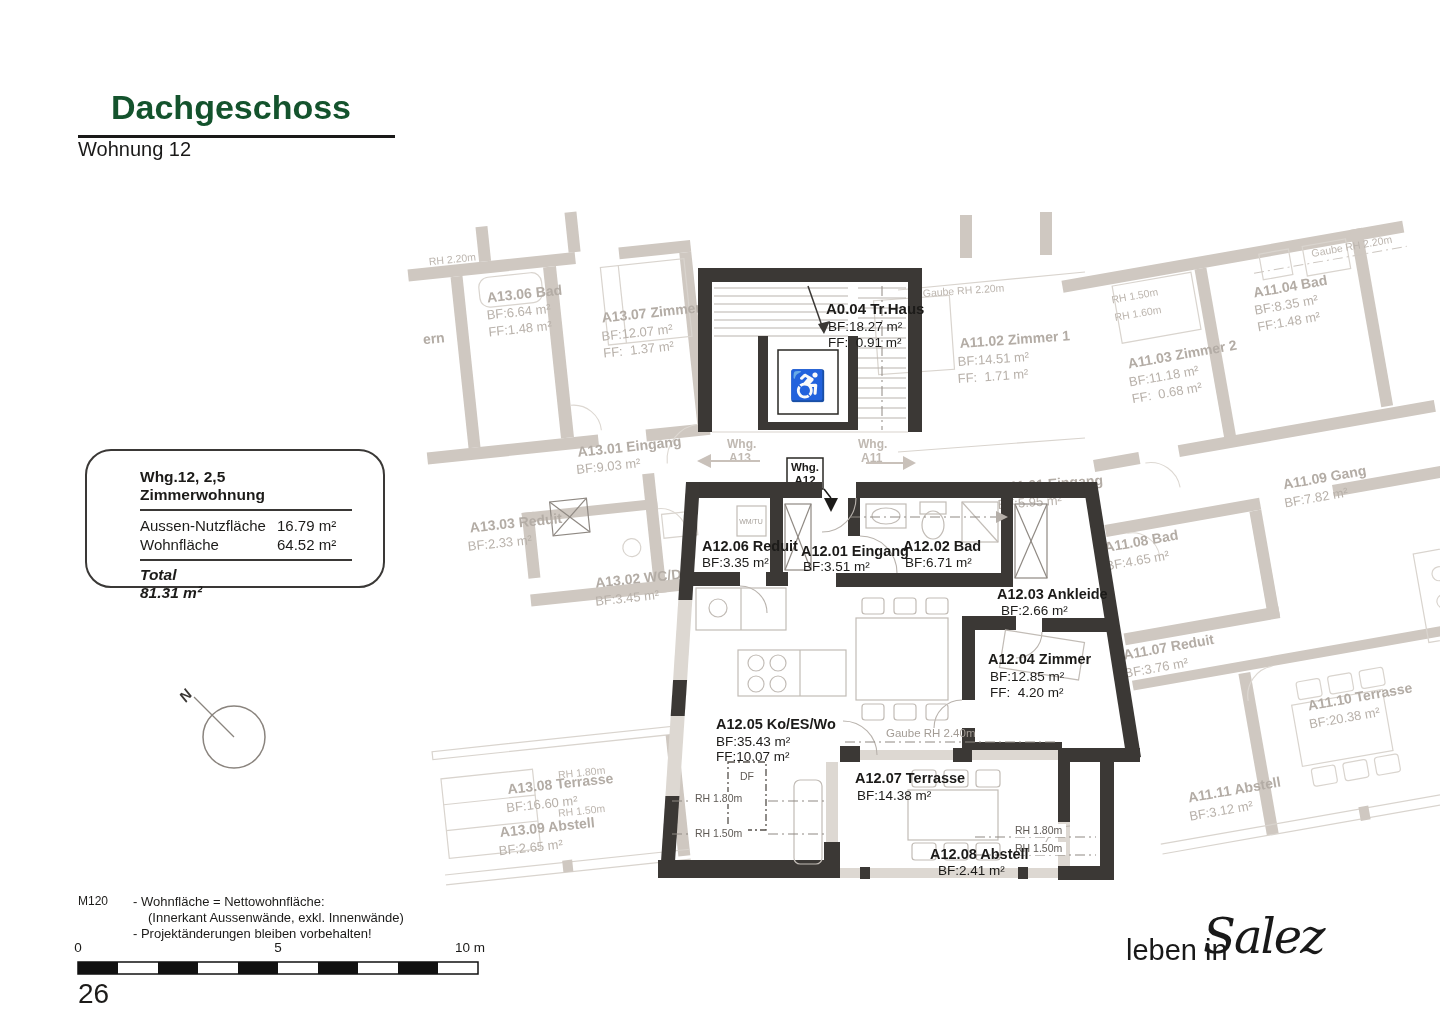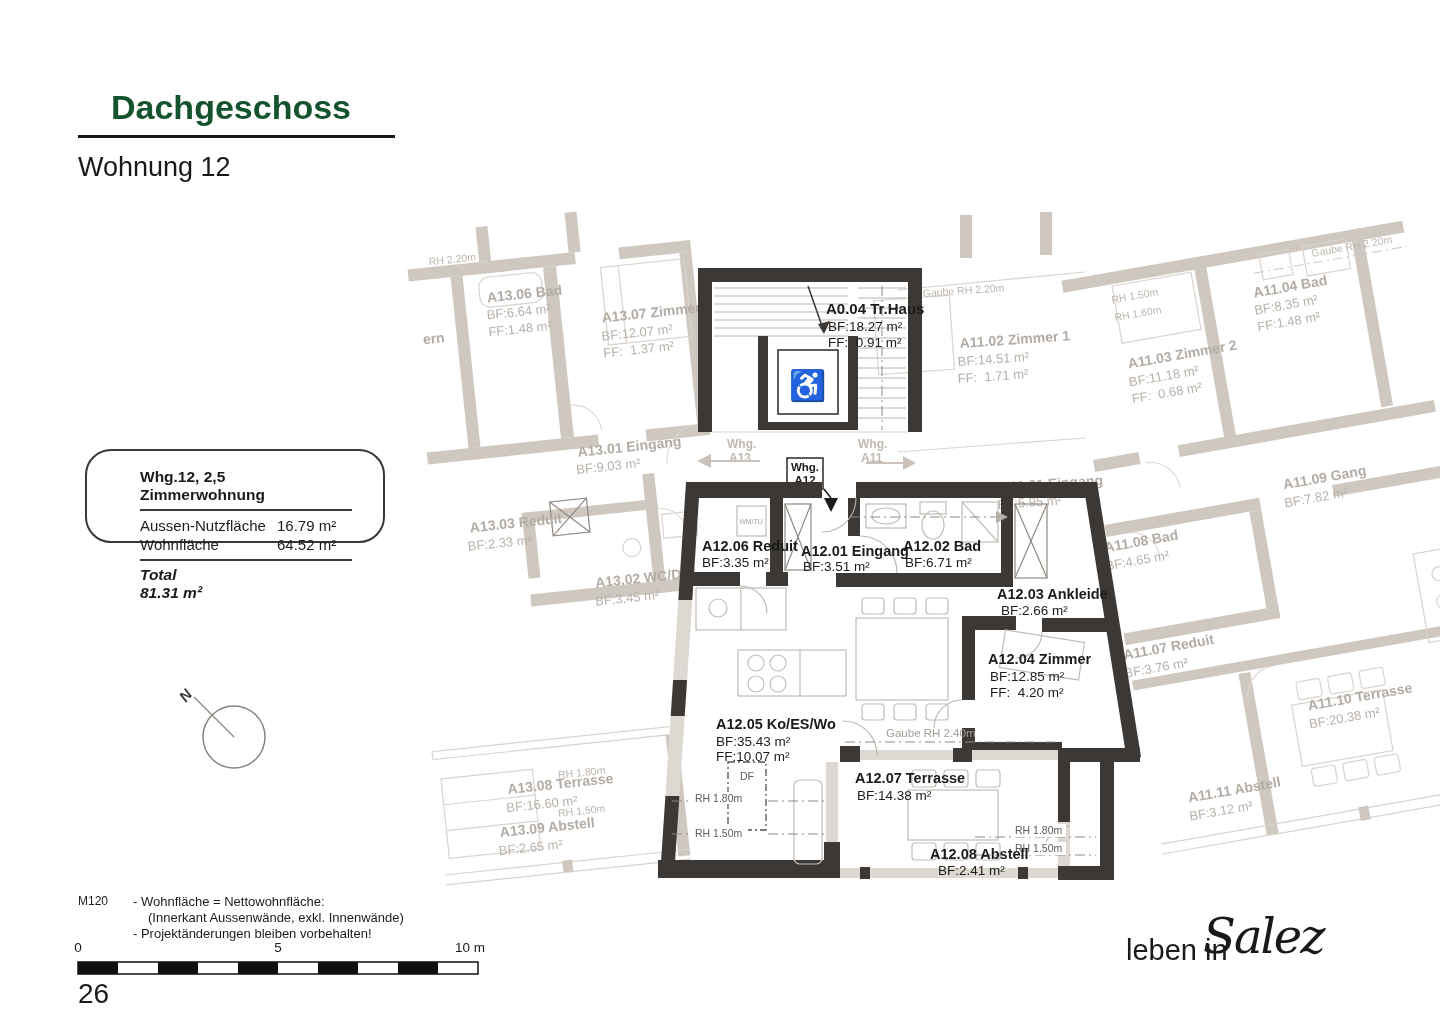--- a/index.html
+++ b/index.html
@@ -2,23 +2,23 @@
 <html><head>
 <meta charset="utf-8">
 <style>
   html,body{margin:0;padding:0;background:#fff;}
   .page{position:relative;width:1440px;height:1018px;background:#ffffff;overflow:hidden;
         font-family:"Liberation Sans",sans-serif;color:#1c1b19;}
   
   .hdr{position:absolute;left:78px;top:88px;}
   .hdr .title{font-size:34px;font-weight:bold;letter-spacing:0;color:#14532d;margin-left:33px;}
   .hdr .rule{width:317px;border-top:3px solid #1a1918;margin-top:8px;}
-  .hdr .sub{font-size:27px;margin-top:14px;color:#1a1918;}
+  .hdr .sub{font-size:20px;color:#1a1918;}
   
-  .sumbox{position:absolute;left:85px;top:449px;width:300px;height:94px;
+  .sumbox{position:absolute;left:85px;top:449px;width:300px;height:139px;
           border:2px solid #3a3836;border-radius:26px;background:#fff;box-sizing:border-box;}
   .sumbox .in{position:absolute;left:53px;top:17px;width:212px;font-size:15px;}
   .sumbox .t{font-weight:bold;font-size:15.5px;}
   .sumbox .ln{border-top:2px solid #3a3836;margin:5px 0;}
   .sumbox .row{display:flex;line-height:19px;}
   .sumbox .row .lab{width:137px;}
   .sumbox .tot{display:flex;font-weight:bold;font-style:italic;font-size:15.5px;margin-top:2px;flex-direction:column;}
   .sumbox .tot .lab{width:137px;}
   
   .foot-code{position:absolute;left:78px;top:894px;font-size:12px;}

